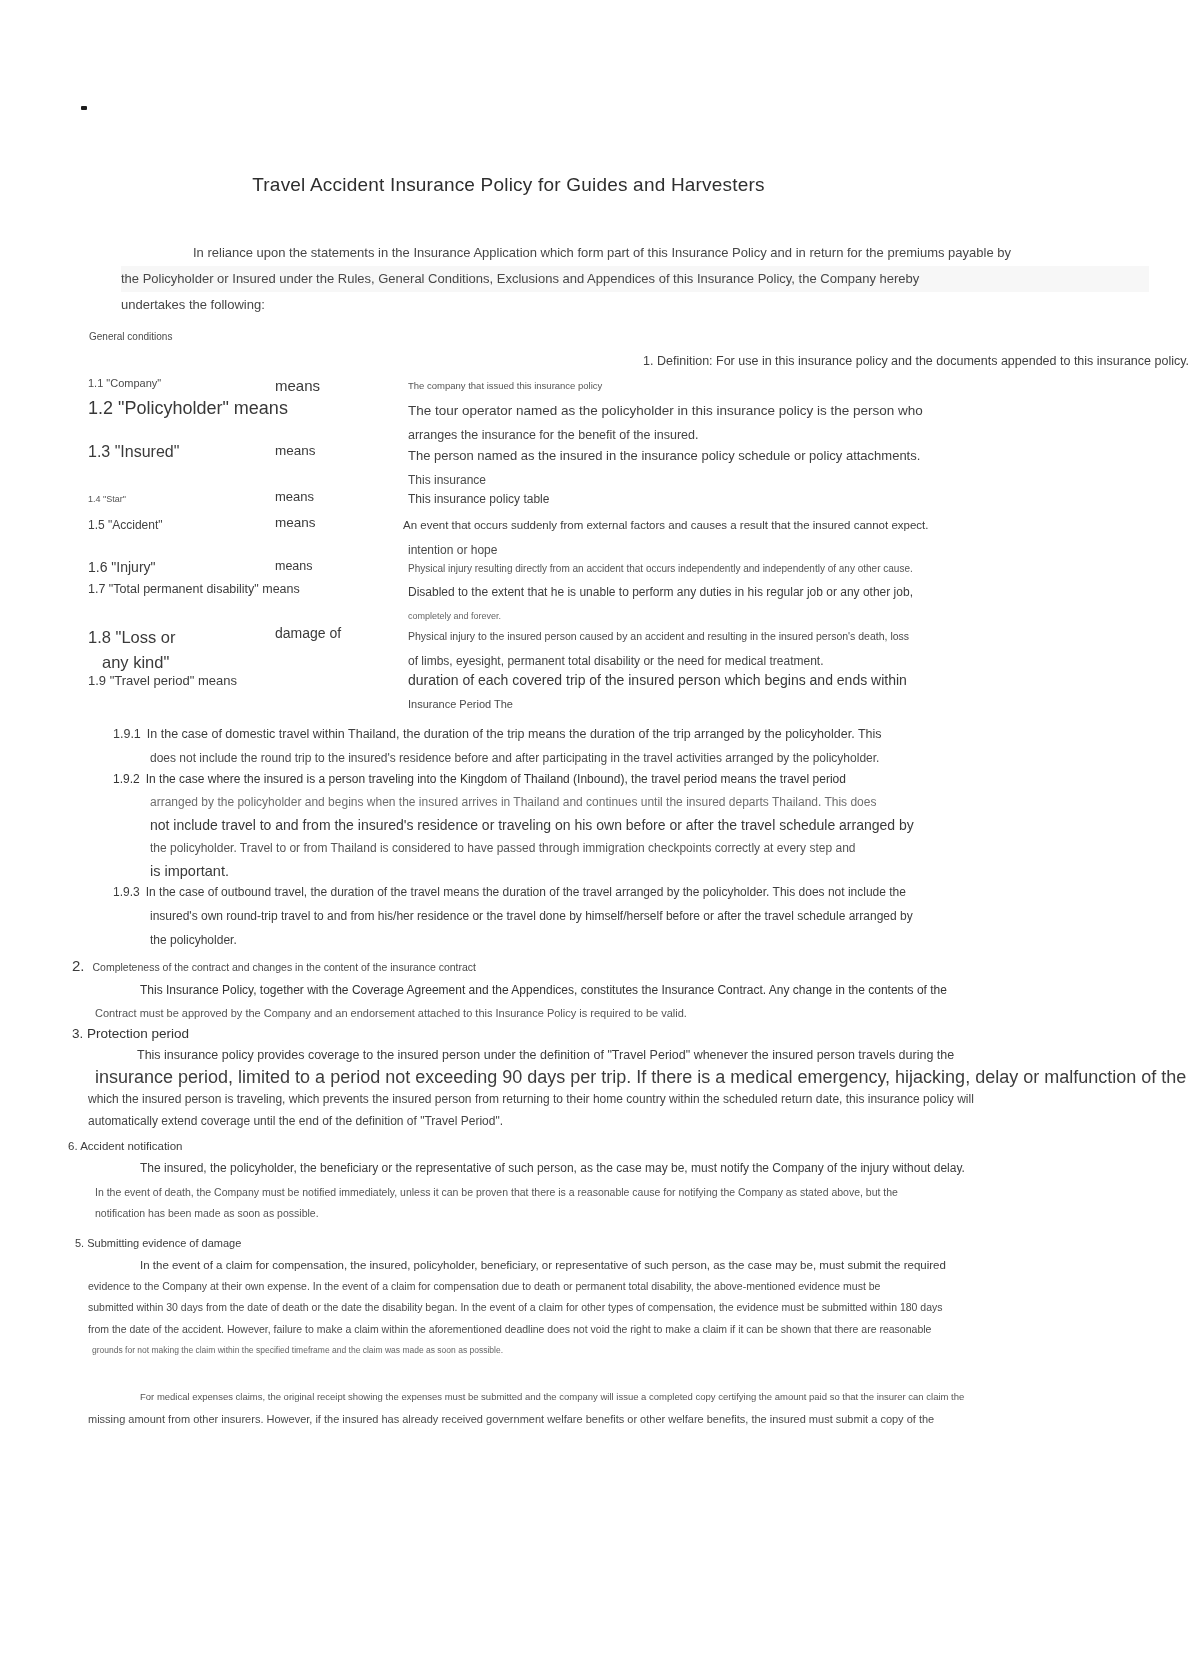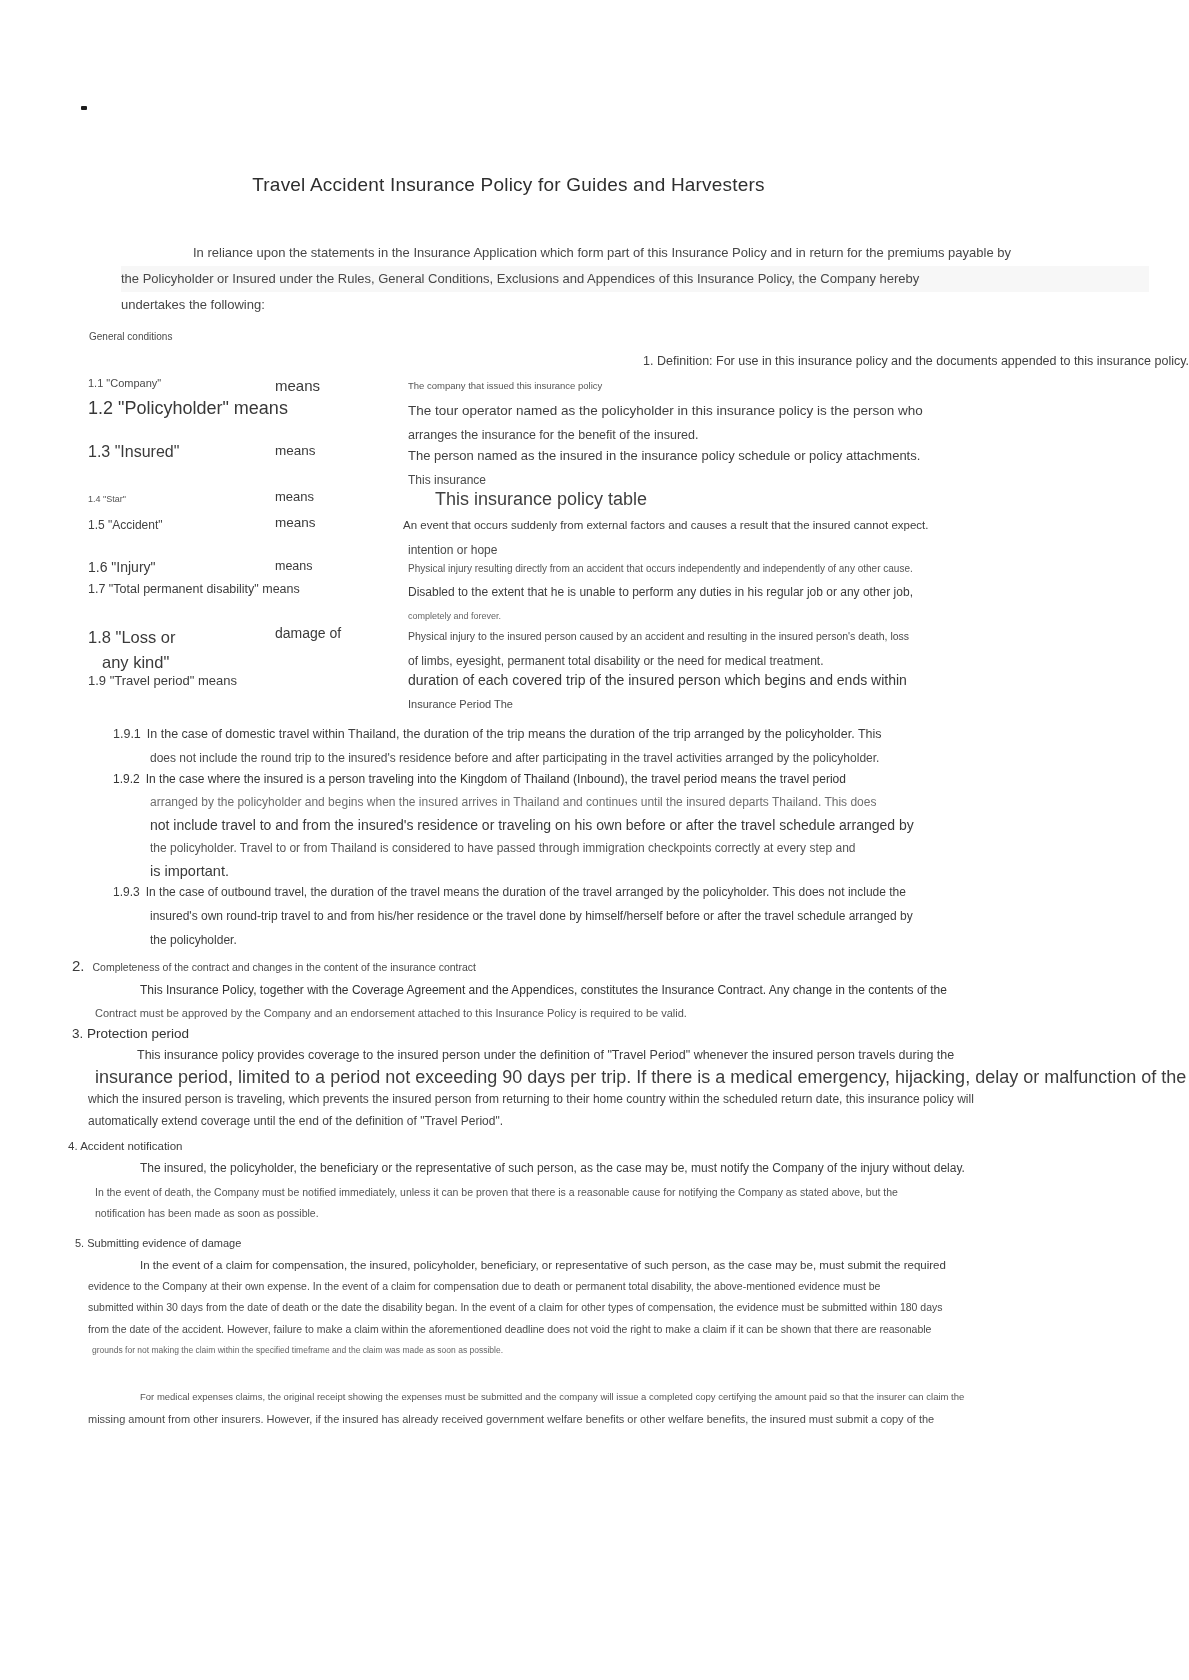--- a/index.html
+++ b/index.html
@@ -45,21 +45,21 @@
   .r2 .d1    { font-size:13.5px; color:#3f3f3f; line-height:25px; }
   .r2 .d2    { font-size:12.5px; color:#444;   line-height:25px; }
   .r3 { top:443px; }
   .r3 .term  { font-size:16px;  color:#3a3a3a; }
   .r3 .means { font-size:13.5px; color:#3a3a3a; }
   .r3 .d1    { font-size:13px;  color:#3f3f3f; line-height:25px; }
   .r3 .d2    { font-size:12px;  color:#4a4a4a; line-height:25px; }
   .r4 { top:489px; }
   .r4 .term  { font-size:9px;   color:#555; padding-top:5px; }
   .r4 .means { font-size:13px;  color:#3a3a3a; }
-  .r4 .d1    { font-size:18px; color:#3f3f3f; line-height:20px;margin-left:27px; }
+  .r4 .d1    { font-size:12px; color:#3f3f3f; line-height:20px; }
   .r5 { top:515px; }
   .r5 .term  { font-size:12px;  color:#424242; padding-top:3px; }
   .r5 .means { font-size:13.5px; color:#3a3a3a; }
   .r5 .d1    { font-size:11.5px; color:#3d3d3d; line-height:21px; margin-left:-5px; }
   .r5 .d2    { font-size:12px;  color:#4a4a4a; line-height:29px; }
   .r6 { top:559px; }
   .r6 .term  { font-size:14px;  color:#3a3a3a; }
   .r6 .means { font-size:12.5px; color:#3a3a3a; }
   .r6 .d1    { font-size:10px;  color:#555; line-height:19px; }
   .r7 { top:582px; }
@@ -252,21 +252,21 @@
 
   <div class="abs s3">
     <div class="ln h">3. Protection period</div>
     <div class="ln l1">This insurance policy provides coverage to the insured person under the definition of "Travel Period" whenever the insured person travels during the</div>
     <div class="ln l2">insurance period, limited to a period not exceeding 90 days per trip. If there is a medical emergency, hijacking, delay or malfunction of the aircraft in</div>
     <div class="ln l3">which the insured person is traveling, which prevents the insured person from returning to their home country within the scheduled return date, this insurance policy will</div>
     <div class="ln l4">automatically extend coverage until the end of the definition of "Travel Period".</div>
   </div>
 
   <div class="abs s4">
-    <div class="ln h">4. Accident notification</div>
+    <div class="ln h">6. Accident notification</div>
     <div class="ln l1">The insured, the policyholder, the beneficiary or the representative of such person, as the case may be, must notify the Company of the injury without delay.</div>
     <div class="ln l2">In the event of death, the Company must be notified immediately, unless it can be proven that there is a reasonable cause for notifying the Company as stated above, but the</div>
     <div class="ln l3">notification has been made as soon as possible.</div>
   </div>
 
   <div class="abs s5">
     <div class="ln h">5. Submitting evidence of damage</div>
     <div class="ln l1">In the event of a claim for compensation, the insured, policyholder, beneficiary, or representative of such person, as the case may be, must submit the required</div>
     <div class="ln l2">evidence to the Company at their own expense. In the event of a claim for compensation due to death or permanent total disability, the above-mentioned evidence must be</div>
     <div class="ln l3">submitted within 30 days from the date of death or the date the disability began. In the event of a claim for other types of compensation, the evidence must be submitted within 180 days</div>

